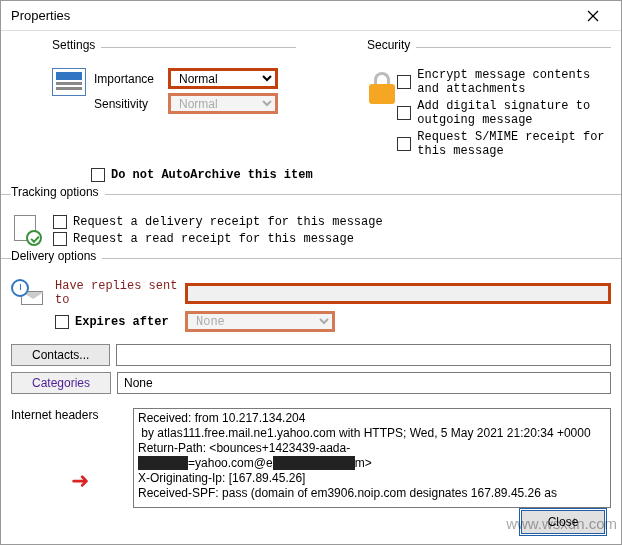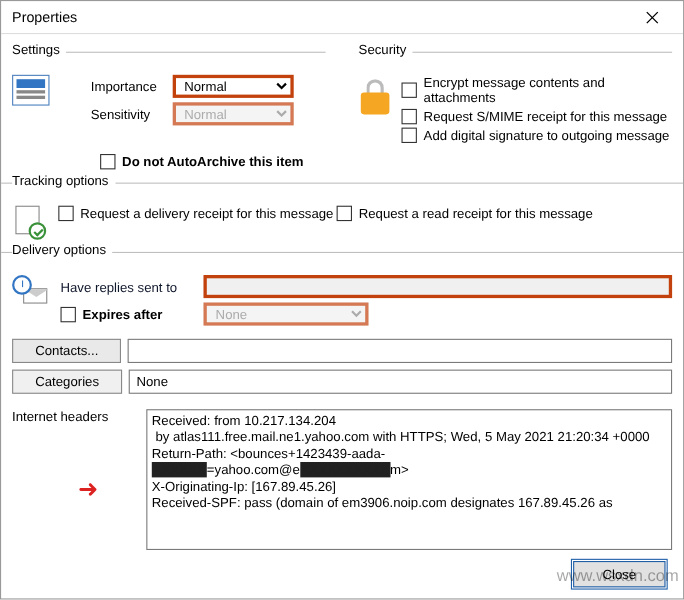--- a/index.html
+++ b/index.html
@@ -33,45 +33,45 @@
   .group-legend {
     position: relative;
     top: -16px;
     background: #fff;
     padding-right: 6px;
     font-size: 12px;
     display: inline-block;
     margin-bottom: -10px;
   }
   .row-top { display: flex; gap: 30px; }
-  .col { flex: 1; }
+  .col { flex: 1; margin-left: 41px; }
   .settings-inner { display: flex; align-items: flex-start; gap: 8px; }
   .icon-props {
     width: 34px; height: 28px;
     border: 1px solid #4a7fbc;
     display: flex; flex-direction: column;
     background: #fff;
   }
   .icon-props .bar1 { height: 8px; background: #3276c3; margin: 3px 3px 1px 3px; }
   .icon-props .bar2 { height: 3px; background: #888; margin: 1px 3px; }
-  .form-row { display: flex; align-items: center; gap: 6px; margin-bottom: 4px; justify-content: center; }
+  .form-row { display: flex; align-items: center; gap: 6px; margin-bottom: 4px; }
   .form-label { width: 68px; text-align: left; }
   select, input[type=text] {
     font-family: inherit; font-size: 12px;
     border: 3px solid #c2410c;
     height: 21px;
     padding: 0 4px;
     background: #fff;
   }
   select:disabled, input:disabled { background: #f0f0f0; color: #888; }
   .lock-icon { width: 30px; height: 34px; position: relative; margin-top: 2px;}
   .lock-body { position: absolute; bottom: 0; left: 2px; width: 26px; height: 20px; background: #f5a623; border-radius: 3px; }
   .lock-shackle { position: absolute; top: 2px; left: 7px; width: 16px; height: 16px; border: 3px solid #bbb; border-bottom: none; border-radius: 8px 8px 0 0; }
   .security-opts { display: flex; flex-direction: column; gap: 3px; }
-  .chk-row { display: flex; align-items: center; gap: 6px; }
+  .chk-row { display: flex; align-items: center; gap: 6px; font-family: Liberation Mono, monospace; }
   .chk {
     width: 14px; height: 14px; border: 1px solid #333;
     flex: 0 0 14px;
     background: #fff;
   }
   .tracking-icon { width: 30px; height: 30px; position: relative; }
   .tracking-page { position:absolute; top:0; left:3px; width:22px; height:26px; border:1px solid #888; background:#fff;}
   .tracking-check { position:absolute; bottom:-1px; right:-1px; width:16px; height:16px; border:2px solid #3a913a; border-radius:50%; background:#fff;}
   .tracking-check::after { content:""; position:absolute; left:3px; top:4px; width:6px; height:3px; border-left:2px solid #3a913a; border-bottom:2px solid #3a913a; transform:rotate(-45deg);}
   .delivery-icon { width: 32px; height: 26px; position: relative; }
@@ -85,21 +85,21 @@
   .btn {
     height: 22px;
     min-width: 96px;
     border: 1px solid #888;
     background: #e9e9e9;
     font-family: inherit; font-size: 12px;
     padding: 0 20px;
     text-align: center;
     display:inline-flex; align-items:center; justify-content:center;
   }
-  .btn.disabled { color: #000000; background: #f0f0f0; }
+  .btn.disabled { color: #4c1d95; background: #f0f0f0; }
   .txtread {
     flex:1;
     border:1px solid #7a7a7a;
     height:22px;
     padding:2px 6px;
     background:#fff;
     display:flex; align-items:center;
   }
   .headers-area {
     display: flex;
@@ -114,21 +114,21 @@
   .arrow {
     position: absolute;
     top: 60px;
     left: 60px;
     color: #d22;
     font-size: 22px;
   }
   .headers-box {
     flex: 1;
     border: 1px solid #7a7a7a;
-    height: 128px;
+    height: 100px;
     padding: 2px 4px;
     font-size: 12px;
     line-height: 1.25;
     overflow-y: scroll;
     white-space: pre-wrap;
     font-family: "Segoe UI", Tahoma, sans-serif;
   }
   .redact { background:#222; color:#222; padding:0 1px;}
   .footer {
     position: absolute;
@@ -137,21 +137,21 @@
   }
   .close-btn {
     border: 1px solid #1f5fa8;
     outline: 1px solid #1f5fa8;
     outline-offset: 1px;
     background: #e1e1e1;
     width: 84px; height: 24px;
     font-size: 12px;
     display:flex;align-items:center;justify-content:center;
   }
-  .disabled-text { color:#0f172a; }
+  .disabled-text { color:#7f1d1d; }
   .watermark {
     position: absolute;
     right: 4px; bottom: 12px;
     font-size: 15px;
     color: rgba(0,0,0,0.35);
     pointer-events: none;
   }
 </style>
 </head>
 <body>
@@ -202,44 +202,44 @@
           <div class="lock-shackle"></div>
             <div class="lock-body"></div>
         </div>
         <div class="security-opts">
           <div class="chk-row">
             <div class="chk"></div>
             <span>Encrypt message contents and attachments</span>
           </div>
           <div class="chk-row">
             <div class="chk"></div>
-            <span>Request S/MIME receipt for this message</span>
+            <span>Add digital signature to outgoing message</span>
           </div>
           <div class="chk-row">
             <div class="chk"></div>
-            <span>Add digital signature to outgoing message</span>
+            <span>Request S/MIME receipt for this message</span>
           </div>
         </div>
       </div>
     </div>
   </div>
 
   <div class="chk-row" style="margin:10px 0 4px 80px;">
     <div class="chk"></div>
     <b style="font-weight:600">Do not AutoArchive this item</b>
   </div>
 
   <div class="group" style="margin-left:-10px; margin-right:-10px; padding-left:10px; padding-right:10px;">
     <span class="group-legend">Tracking options</span>
     <div style="display:flex; gap:12px; align-items:flex-start;">
       <div class="tracking-icon">
         <div class="tracking-page"></div>
           <div class="tracking-check"></div>
       </div>
-      <div style="display:flex; flex-direction:row; gap:3px;">
+      <div style="display:flex; flex-direction:column; gap:3px;">
         <div class="chk-row">
           <div class="chk"></div>
           <span>Request a delivery receipt for this message</span>
         </div>
         <div class="chk-row">
           <div class="chk"></div>
           <span>Request a read receipt for this message</span>
         </div>
       </div>
     </div>

